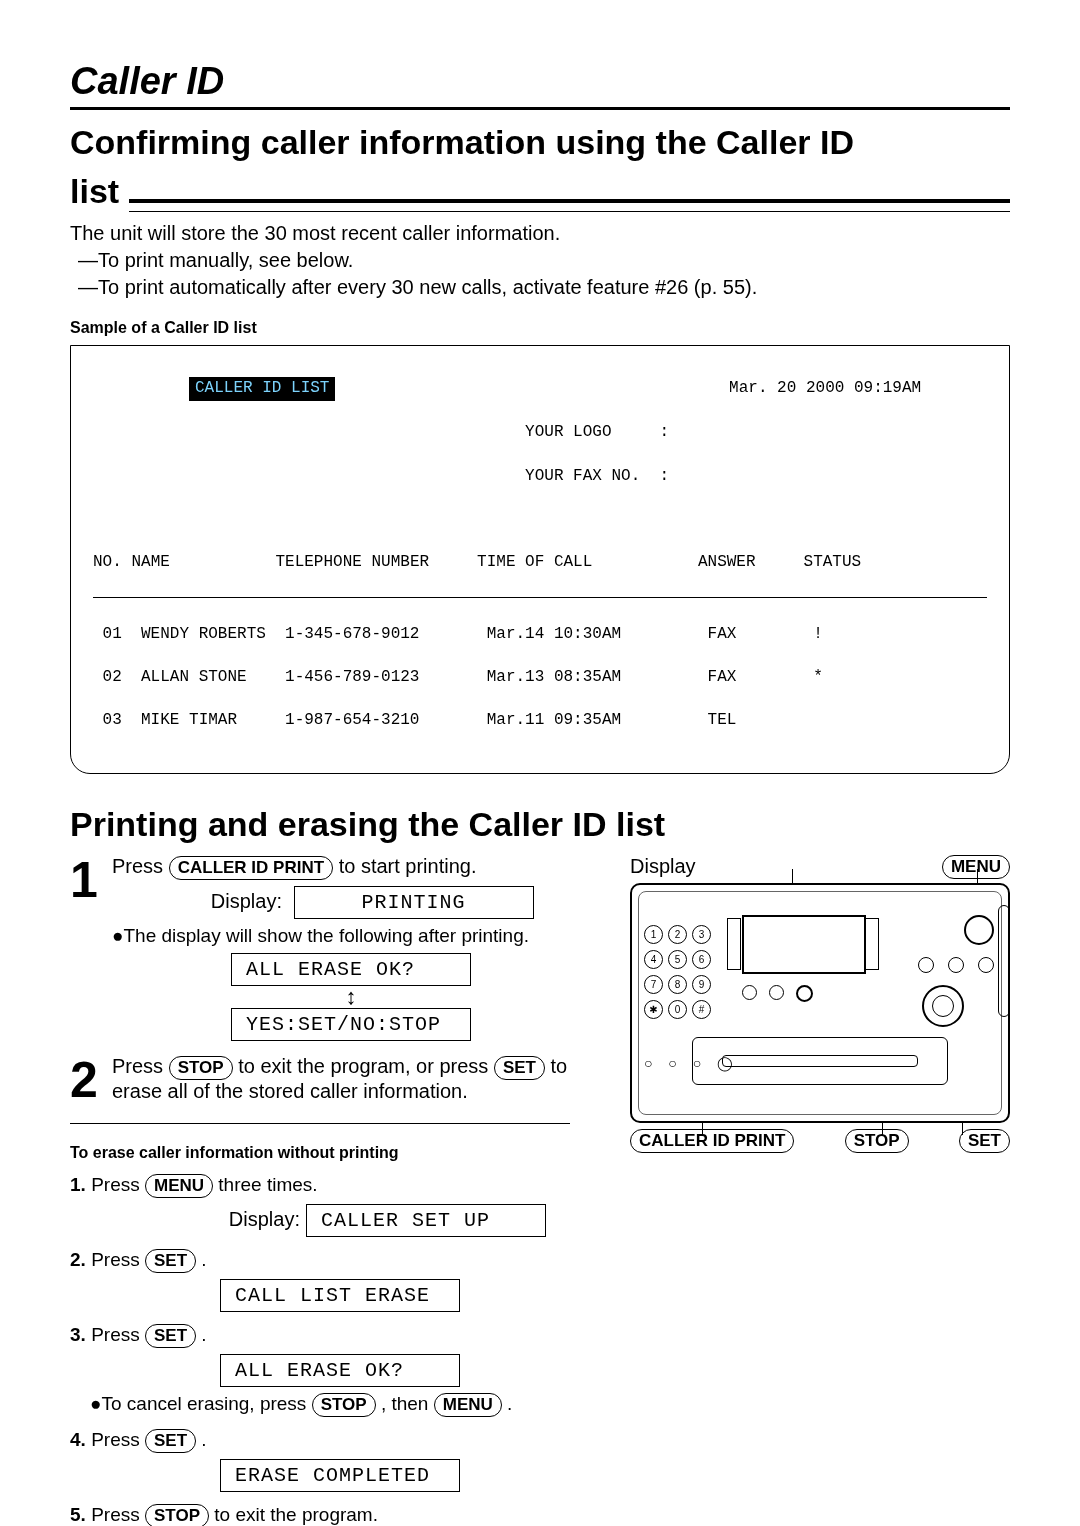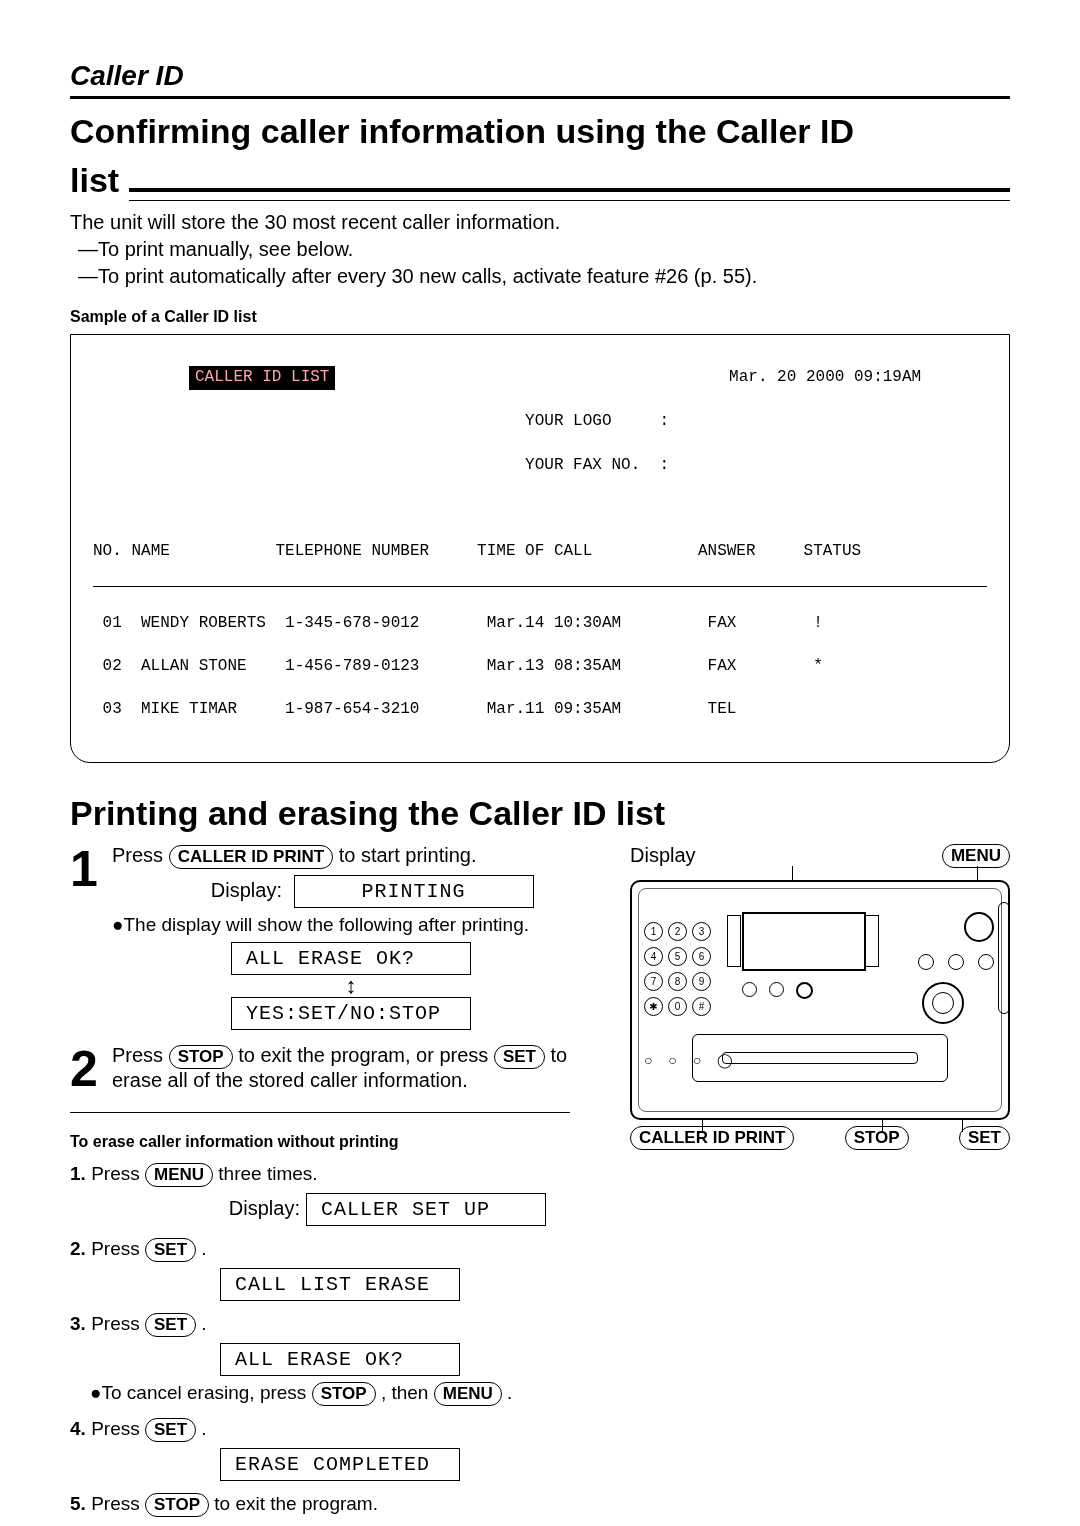--- a/index.html
+++ b/index.html
@@ -5,21 +5,21 @@
   body {
     font-family: Arial, Helvetica, sans-serif;
     margin: 0;
     padding: 60px 70px 30px 70px;
     width: 1080px;
     box-sizing: border-box;
     background: #fff;
     color: #000;
   }
   .page-title {
-    font-size: 28px;
+    font-size: 38px;
     font-weight: bold;
     font-style: italic;
     margin: 0;
   }
   .hr-thick {
     border: none;
     border-top: 3px solid #000;
     margin: 4px 0 12px 0;
   }
   .section-title {
@@ -48,21 +48,21 @@
     font-family: "Courier New", monospace;
     font-size: 16px;
     white-space: pre;
     position: relative;
     margin-top: 4px;
     line-height: 1.35;
   }
   .badge {
     display: inline-block;
     background: #000;
-    color: #fca5a5;
+    color: #7dd3fc;
     padding: 1px 6px;
     font-family: "Courier New", monospace;
     font-size: 16px;
   }
   .sample-line { display:block; }
   .col-hr {
     border: none;
     border-top: 1px solid #000;
     margin: 2px 0 4px 0;
   }
@@ -116,21 +116,21 @@
 
   
   .num-list { list-style: none; padding:0; margin:0;}
   .num-list > li { font-size:19px; margin: 12px 0; }
   .num-list .lcd-row { margin: 6px 0 0 150px; }
   .num-list .lcd-label { width: 80px; }
 
   .step-hr { border:none; border-top:1px solid #000; margin: 18px 0; width: 500px;}
 
   
-  .device-labels { display:flex; justify-content: space-between; font-size:20px; margin-bottom:12px; }
+  .device-labels { display:flex; justify-content: space-between; font-size:20px; margin-bottom:4px; }
   .device-bottom-labels { display:flex; gap: 12px; font-size:19px; margin-top:6px; justify-content: space-between;}
   .diagram-box {
     border: 2px solid #000;
     border-radius: 10px;
     height: 240px;
     position: relative;
     background: #fff;
     padding: 14px;
     box-sizing: border-box;
   }

